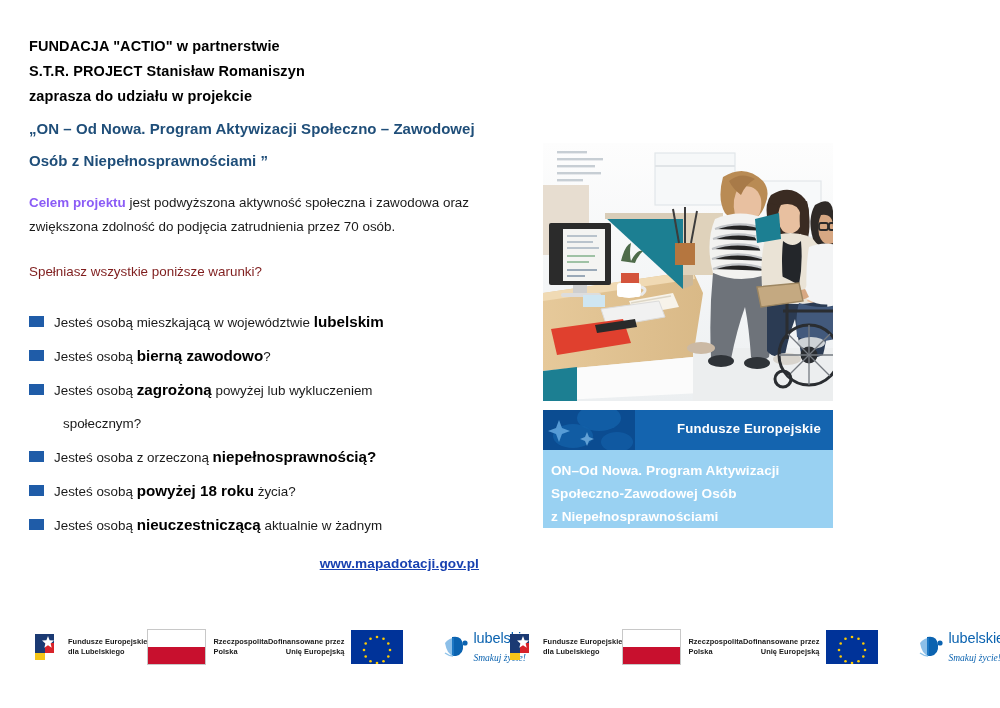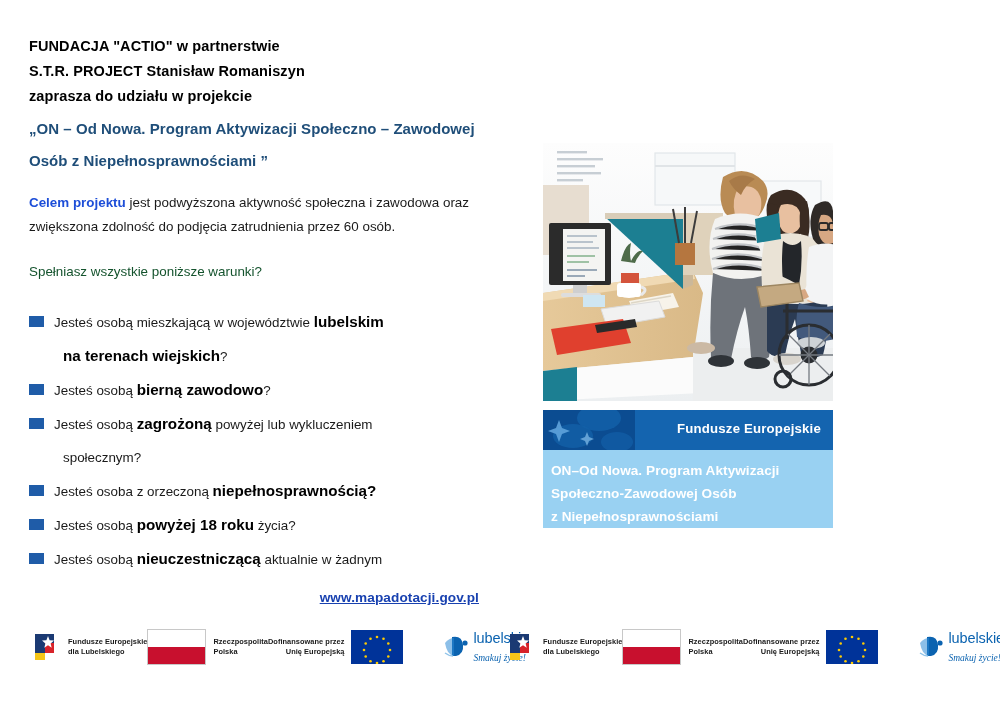--- a/index.html
+++ b/index.html
@@ -48,25 +48,25 @@
   }
 
   .goal-par {
     font-size: 13.4px;
     color: #1a1a1a;
     line-height: 24px;
     margin-top: 18px;
     text-align: justify;
     width: 440px;
   }
-  .goal-par b { font-weight: bold; color:#1d4ed8; }
+  .goal-par b { font-weight: bold; color:#8b5cf6; }
 
   .question-lead {
     font-size: 13.4px;
-    color: #14532d;
+    color: #7f1d1d;
     line-height: 22px;
     margin-top: 22px;
   }
 
   .cond-list {
     margin-top: 22px;
   }
   .cond-item {
     position: relative;
     padding-left: 25px;
@@ -250,30 +250,29 @@
       <div class="intro-line">FUNDACJA "ACTIO"  w partnerstwie</div>
       <div class="intro-line">S.T.R. PROJECT Stanisław Romaniszyn</div>
       <div class="intro-line">zaprasza do udziału w projekcie</div>
     </div>
 
     <div>
       <div class="project-title">„ON – Od Nowa. Program Aktywizacji Społeczno – Zawodowej</div>
       <div class="project-title">Osób z Niepełnosprawnościami ”</div>
     </div>
 
-    <p class="goal-par"><b>Celem projektu</b><span> jest podwyższona aktywność społeczna i zawodowa oraz zwiększona zdolność do podjęcia zatrudnienia przez 60 osób.</span></p>
+    <p class="goal-par"><b>Celem projektu</b><span> jest podwyższona aktywność społeczna i zawodowa oraz zwiększona zdolność do podjęcia zatrudnienia przez 70 osób.</span></p>
 
     <div class="question-lead">Spełniasz wszystkie poniższe warunki?</div>
 
     <div class="cond-list">
 
       <div class="cond-item">
         <span class="bullet"></span>
         <span>Jesteś osobą mieszkającą w województwie </span><span class="strong">lubelskim</span><span></span>
-        <span class="cont"><span class="strong">na terenach </span><span class="strong">wiejskich</span><span>?</span></span>
       </div>
 
       <div class="cond-item">
         <span class="bullet"></span>
         <span>Jesteś osobą </span><span class="strong">bierną zawodowo</span><span>?</span>
       </div>
 
       <div class="cond-item">
         <span class="bullet"></span>
         <span>Jesteś osobą </span><span class="strong">zagrożoną</span><span> powyżej lub wykluczeniem</span>

